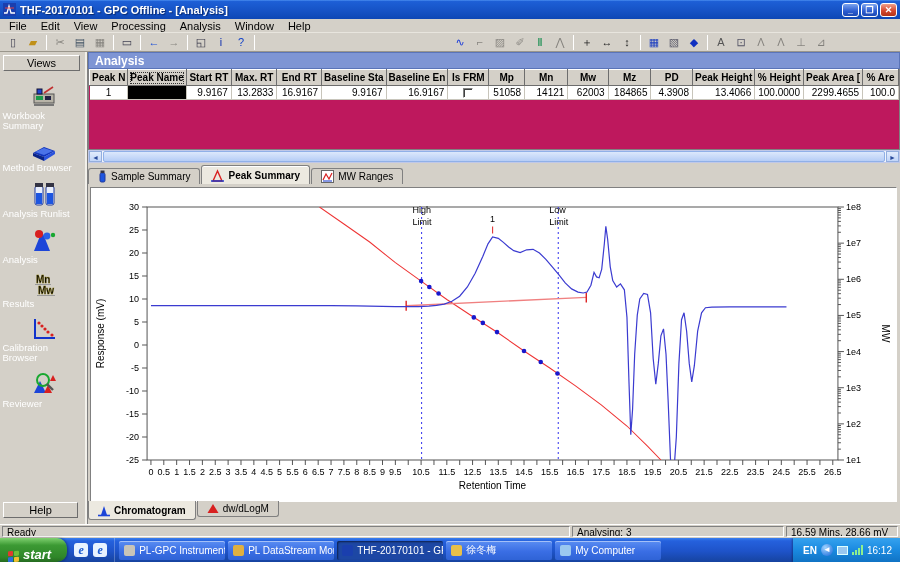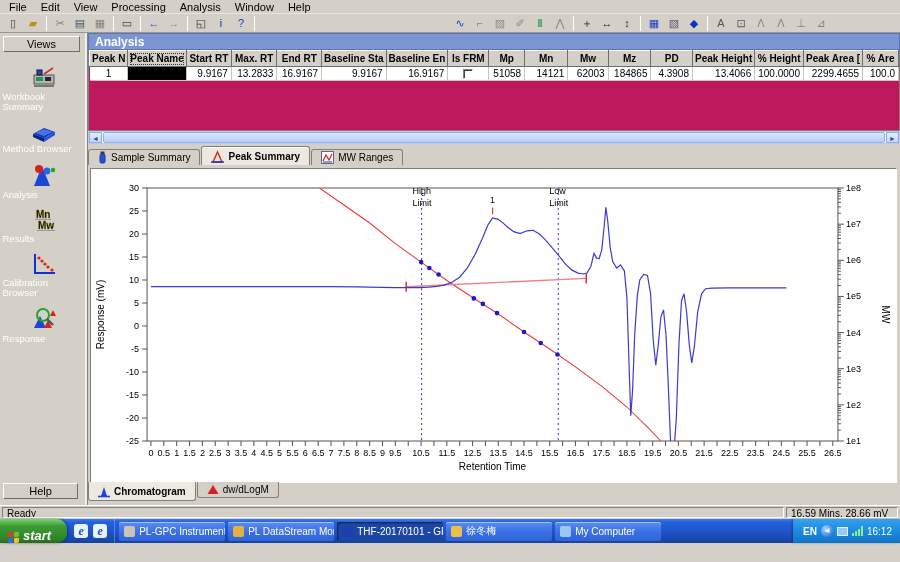--- a/index.html
+++ b/index.html
@@ -111,20 +111,31 @@
     color:#fff;font-size:8px;line-height:12px;text-align:center;}
   .tray .bars{display:flex;align-items:flex-end;gap:1px;height:10px;}
   .tray .bars i{width:2px;background:#8ef08e;}
   .tray .pc{width:11px;height:9px;border:1px solid #dff;background:#9ac8f0;}
 </style>
 </head>
 <body>
 
 <div id="app">
 
+  <div class="titlebar">
+    <svg class="appicon" viewBox="0 0 13 13">
+      <rect x="0" y="0" width="13" height="13" fill="#1a3fae"></rect>
+      <polyline points="1,10 4,10 6,3 8,10 12,10" fill="none" stroke="#fff" stroke-width="1.3"></polyline>
+      <line x1="2" y1="5" x2="11" y2="5" stroke="#e04040" stroke-width="1"></line>
+    </svg>
+    <div class="title">THF-20170101 - GPC Offline - [Analysis]</div>
+    <div class="cap-btn">_</div>
+    <div class="cap-btn">❐</div>
+    <div class="cap-btn close">✕</div>
+  </div>
 
   <div class="menubar">
       <span class="menu-item">File</span>
       <span class="menu-item">Edit</span>
       <span class="menu-item">View</span>
       <span class="menu-item">Processing</span>
       <span class="menu-item">Analysis</span>
       <span class="menu-item">Window</span>
       <span class="menu-item">Help</span>
     </div>
@@ -206,20 +217,31 @@
         <div class="side-item">
           <svg width="28" height="22" viewBox="0 0 28 22">
             <polygon points="3,14 14,8 25,12 14,18" fill="#1133bb"></polygon>
             <polygon points="3,14 3,17 14,22 14,18" fill="#0a2488"></polygon>
             <polygon points="25,12 25,15 14,22 14,18" fill="#2a52dd"></polygon>
             <polygon points="5,13 14,9 23,12 14,16" fill="#4a72e8"></polygon>
           </svg>
           <div class="side-label">Method Browser</div>
         </div>
         <div class="side-item">
+          <svg width="26" height="26" viewBox="0 0 26 26">
+            <rect x="4" y="5" width="8" height="19" rx="2" fill="#e8eefc" stroke="#223a99"></rect>
+            <rect x="5" y="12" width="6" height="11" fill="#1d55e0"></rect>
+            <rect x="4" y="2" width="8" height="4" fill="#334"></rect>
+            <rect x="15" y="5" width="8" height="19" rx="2" fill="#e8eefc" stroke="#223a99"></rect>
+            <rect x="16" y="12" width="6" height="11" fill="#1d55e0"></rect>
+            <rect x="15" y="2" width="8" height="4" fill="#334"></rect>
+          </svg>
+          <div class="side-label">Analysis Runlist</div>
+        </div>
+        <div class="side-item">
           <svg width="28" height="26" viewBox="0 0 28 26">
             <polygon points="4,24 12,4 20,24" fill="#1d45d8"></polygon>
             <circle cx="9" cy="7" r="4" fill="#d82020"></circle>
             <circle cx="17" cy="9" r="3.4" fill="#2a62e8"></circle>
             <circle cx="23" cy="8" r="2.2" fill="#18a830"></circle>
           </svg>
           <div class="side-label">Analysis</div>
         </div>
         <div class="side-item">
           <svg width="26" height="24" viewBox="0 0 26 24">
@@ -242,21 +264,21 @@
           <div class="side-label">Calibration Browser</div>
         </div>
         <div class="side-item">
           <svg width="28" height="26" viewBox="0 0 28 26">
             <polygon points="4,22 10,10 16,22" fill="#1d45d8"></polygon>
             <polygon points="14,22 18,14 22,22" fill="#d82020"></polygon>
             <circle cx="13" cy="9" r="6" fill="none" stroke="#18a830" stroke-width="2"></circle>
             <line x1="17" y1="13" x2="23" y2="19" stroke="#555" stroke-width="2.4"></line>
             <polygon points="23,4 26,10 20,10" fill="#d82020"></polygon>
           </svg>
-          <div class="side-label">Response</div>
+          <div class="side-label">Reviewer</div>
         </div>
       </div>
       <div class="help-btn">Help</div>
     </div>
 
     <div class="main">
       <div class="panel-header">Analysis</div>
 
       <div class="table-wrap">
         <table class="grid">
@@ -574,20 +596,21 @@
             <polygon points="6,1 11.5,10 0.5,10" fill="#d82020"></polygon>
           </svg>
           <span>dw/dLogM</span>
         </div>
       </div>
     </div>
   </div>
 
   <div class="statusbar">
     <div class="status-cell status-ready">Ready</div>
+    <div class="status-cell status-analysing">Analysing: 3</div>
     <div class="status-cell status-signal">16.59 Mins, 28.66 mV</div>
   </div>
 
   <div class="taskbar">
     <div class="startbtn">
       <span class="winflag">
         <i style="background:#e23a2e"></i>
           <i style="background:#6fbf3a"></i>
           <i style="background:#2a6de0"></i>
           <i style="background:#f0c030"></i>

